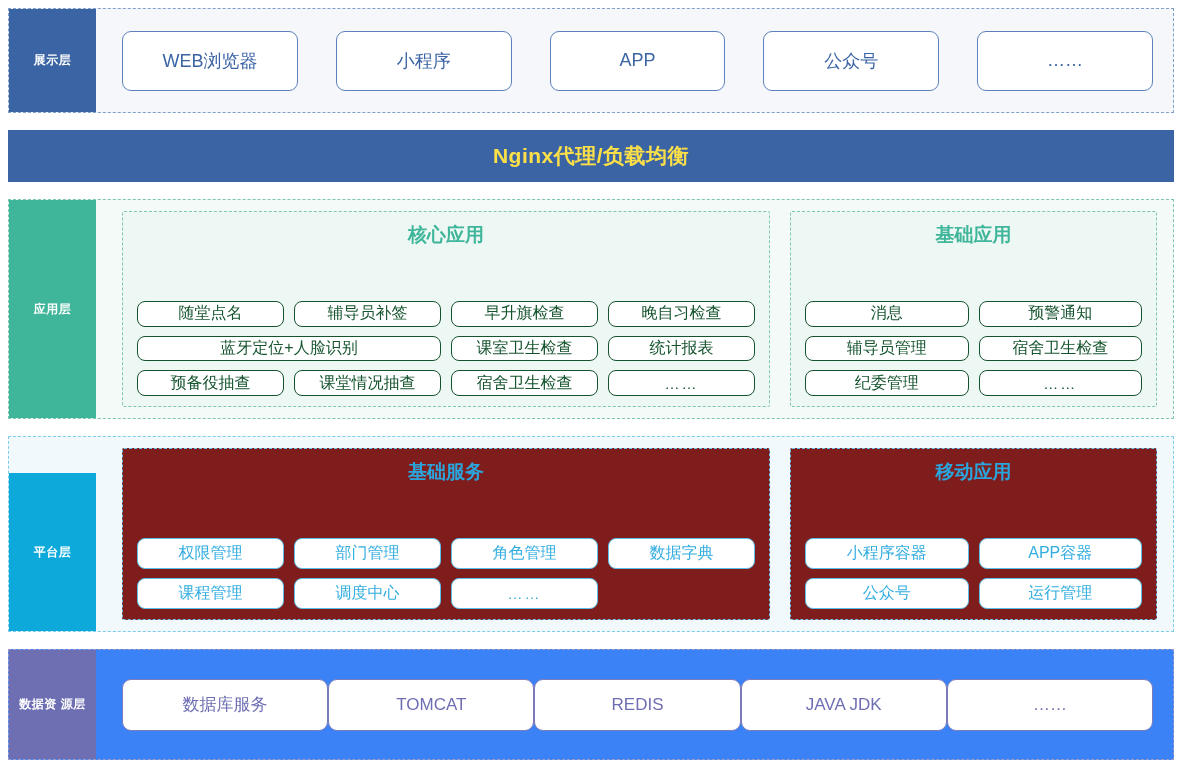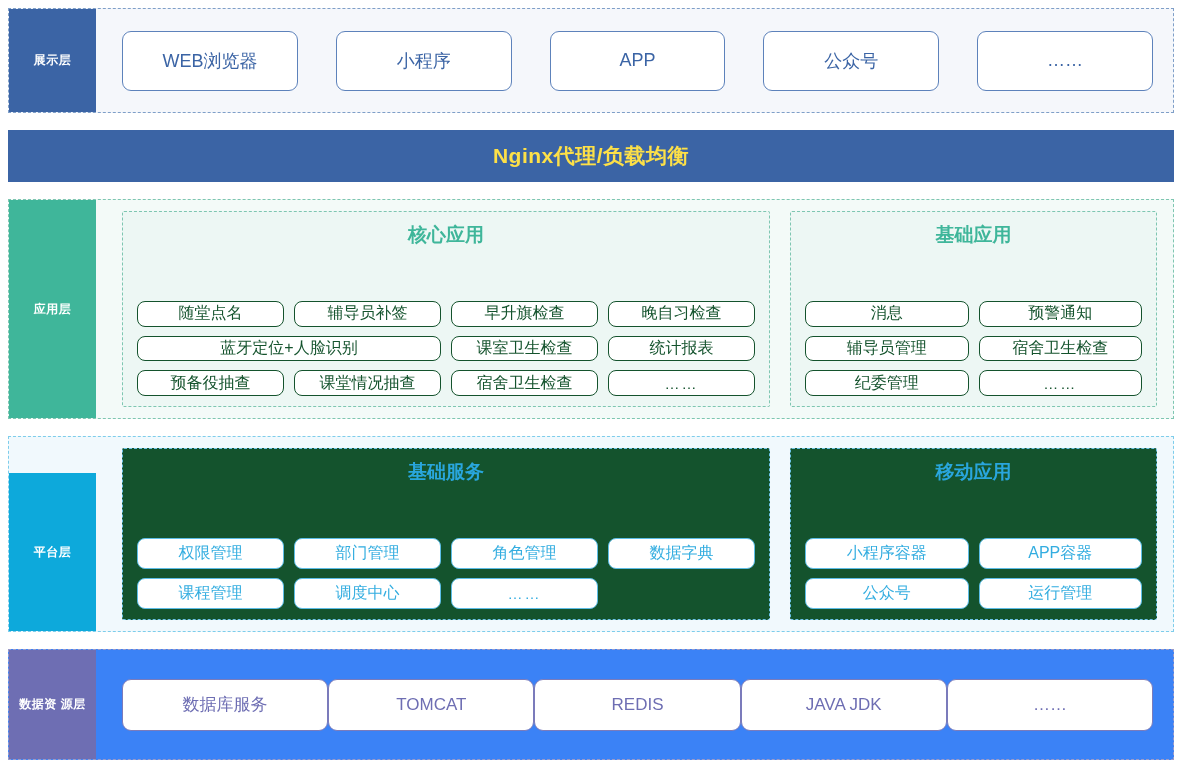--- a/index.html
+++ b/index.html
@@ -166,21 +166,21 @@
   }
 
   .group-teal {
     border: 1px dashed #7ec6b1;
     background: #edf7f4;
   }
   .group-teal .group-title { color: #3fb69a; }
 
   .group-blue {
     border: 1px dashed #6ec3e8;
-    background: #14532d;
+    background: #7f1d1d;
   }
   .group-blue .group-title { color: #29a6dd; }
 
   
   .group-core      { flex: 0 0 648px; }
   .group-basic     { flex: 1 1 auto; }
   .group-core .group-grid  { grid-template-columns: repeat(4, 1fr); }
   .group-basic .group-grid { grid-template-columns: repeat(2, 1fr); }
 
   

